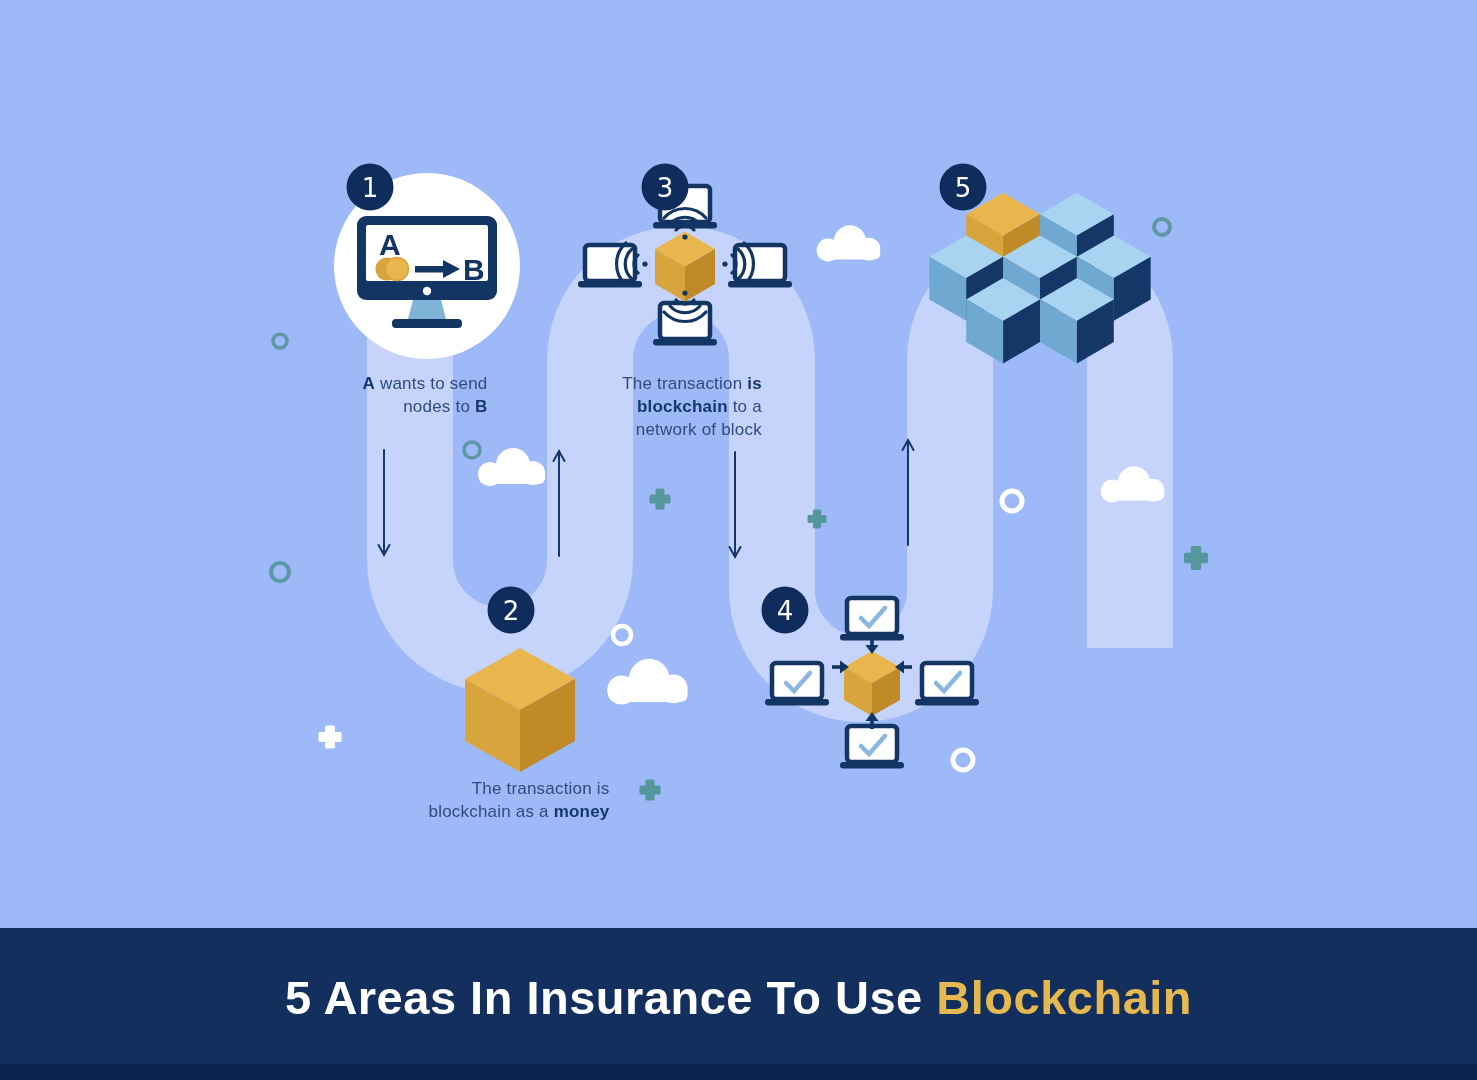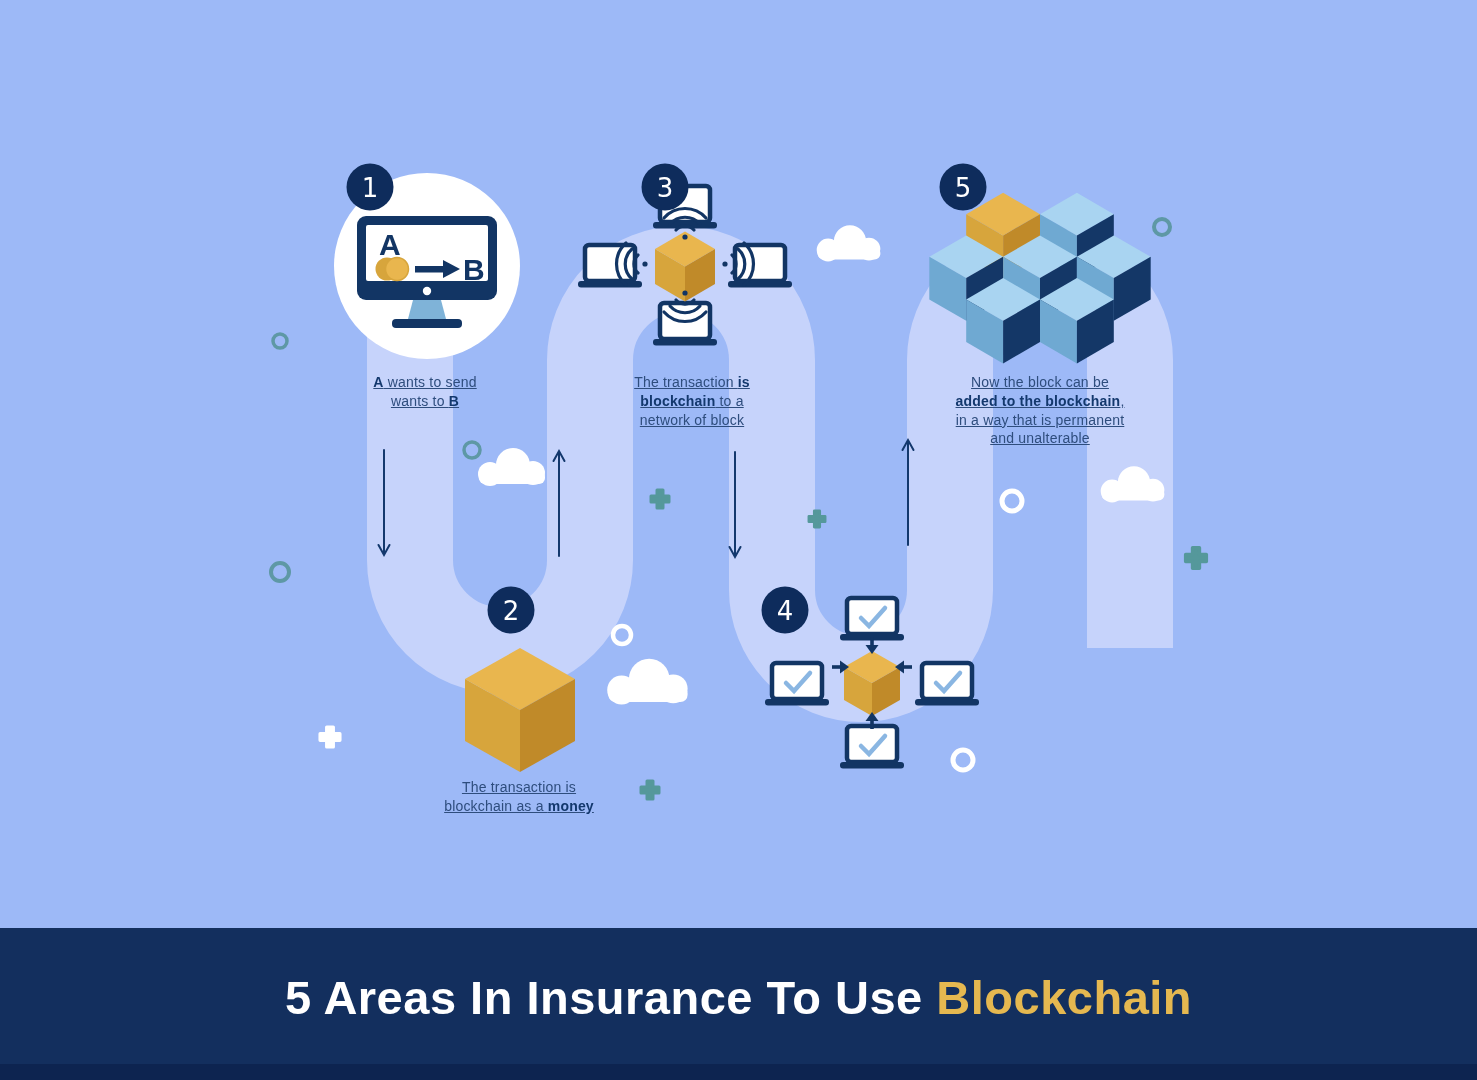--- a/index.html
+++ b/index.html
@@ -3,23 +3,23 @@
 <meta charset="utf-8">
 <style>
   html,body{margin:0;padding:0;background:#70808f;}
   .stage{position:relative;width:1477px;height:1080px;overflow:hidden;
          background:var(--bg,#9db9f7);font-family:"Liberation Sans",sans-serif;}
   .layer{position:absolute;left:0;top:0;}
   .badge{position:absolute;width:47px;height:47px;border-radius:50%;
          background:var(--badge,#0e2c5c);color:#fff;display:flex;align-items:center;
          justify-content:center;font-size:26px;font-family:"DejaVu Sans",sans-serif;
          transform:translate(-50%,-50%);z-index:6;}
-  .caption{position:absolute;transform:translateX(-50%);text-align:center;
-           color:var(--text,#2e4d7d);font-size:14px;line-height:1.34;
-           letter-spacing:.2px;z-index:5;white-space:nowrap;text-decoration:underline;}
+  .caption{position:absolute;transform:translateX(-50%);text-align:right;
+           color:var(--text,#2e4d7d);font-size:17px;line-height:1.34;
+           letter-spacing:.2px;z-index:5;white-space:nowrap;}
   .caption .b{font-weight:700;color:var(--textBold,#13386d);}
   .banner{position:absolute;left:0;bottom:0;width:100%;height:152px;
           background:var(--banner,#132f5e);display:flex;align-items:center;
           justify-content:center;z-index:8;}
   .banner h1{margin:0 0 14px 0;font-size:47px;font-weight:700;letter-spacing:.5px;color:#ffffff;}
   .banner .gold{color:var(--gold,#e5b850);}
   svg{display:block;}
 </style>
 </head>
 <body>
@@ -189,36 +189,30 @@
   </svg>
 
   <div class="badge" style="left:370px;top:187px">1</div>
   <div class="badge" style="left:511px;top:610px">2</div>
   <div class="badge" style="left:665px;top:187px">3</div>
   <div class="badge" style="left:785px;top:610px">4</div>
   <div class="badge" style="left:963px;top:187px">5</div>
 
   <div class="caption" style="left:425px;top:373px">
       <div><span class="b">A</span><span> wants to send</span></div>
-      <div><span>wants to </span><span class="b">B</span></div>
+      <div><span>nodes to </span><span class="b">B</span></div>
     </div>
   <div class="caption" style="left:519px;top:778px">
       <div><span>The transaction is</span></div>
       <div><span>blockchain as a </span><span class="b">money</span></div>
     </div>
   <div class="caption" style="left:692px;top:373px">
       <div><span>The transaction </span><span class="b">is</span></div>
       <div><span class="b">blockchain</span><span> to a</span></div>
       <div><span>network of block</span></div>
     </div>
-  <div class="caption" style="left:1040px;top:373px">
-      <div><span>Now the block can be</span></div>
-      <div><span class="b">added to the blockchain</span><span>,</span></div>
-      <div><span>in a way that is permanent</span></div>
-      <div><span>and unalterable</span></div>
-    </div>
 
   <div class="banner">
     <h1><span>5 Areas In Insurance To Use </span><span class="gold">Blockchain</span></h1>
   </div>
   <div style="position:absolute;left:0;bottom:0;width:100%;height:16px;
               background:var(--bannerEdge,#0d2450);z-index:9;"></div>
 </div>
 
 </body></html>

